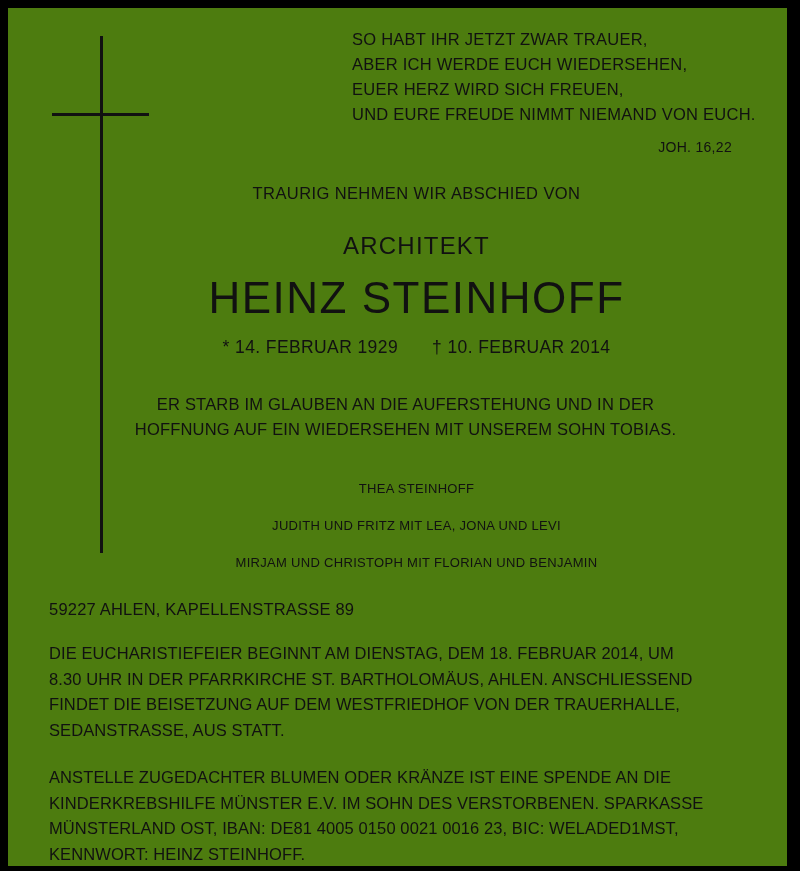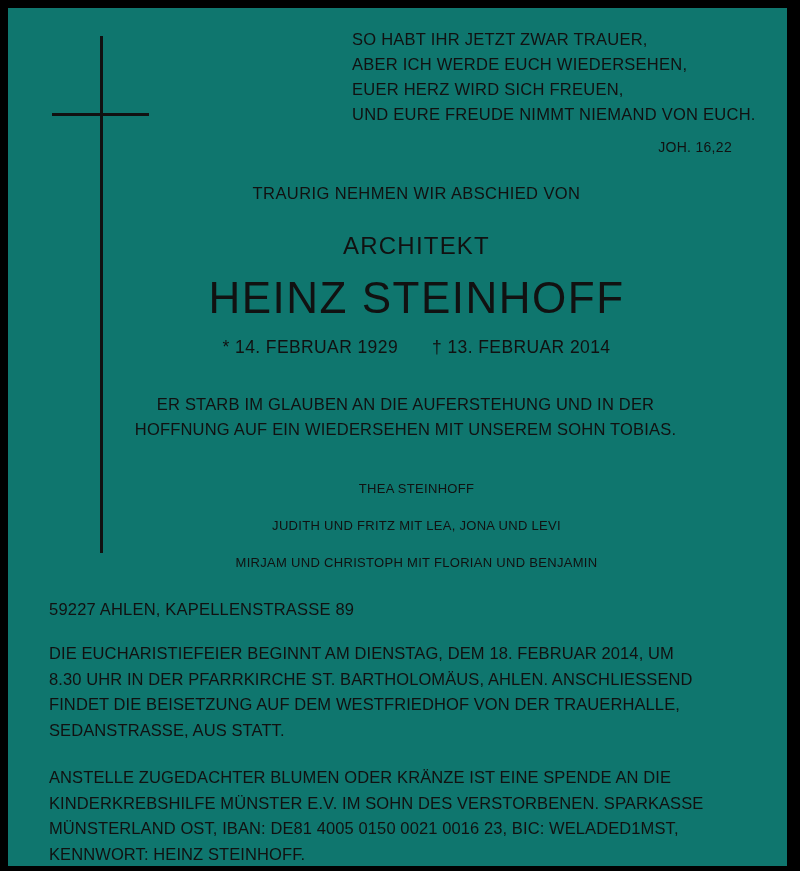--- a/index.html
+++ b/index.html
@@ -18,21 +18,21 @@
     box-sizing: border-box;
     background: #000000;
     padding: 8px 13px 5px 8px;
     overflow: hidden;
   }
 
   .notice-inner {
     position: relative;
     width: 100%;
     height: 100%;
-    background: #0f766e;
+    background: #4d7c0f;
     box-sizing: border-box;
     overflow: hidden;
   }
 
   
   .cross {
     position: absolute;
     left: 0;
     top: 0;
     width: 100%;
@@ -196,21 +196,21 @@
         </div>
         <div class="verse-ref">JOH. 16,22</div>
 
         <div class="centered farewell">TRAURIG NEHMEN WIR ABSCHIED VON</div>
 
         <div class="centered profession">ARCHITEKT</div>
 
         <div class="centered name">HEINZ STEINHOFF</div>
 
         <div class="centered dates">
-          <span>* 14. FEBRUAR 1929</span><span class="gap"></span><span>† 13. FEBRUAR 2014</span>
+          <span>* 14. FEBRUAR 1929</span><span class="gap"></span><span>† 10. FEBRUAR 2014</span>
         </div>
 
         <div class="centered faith">
           <div class="faith-line">ER STARB IM GLAUBEN AN DIE AUFERSTEHUNG UND IN DER</div>
           <div class="faith-line">HOFFNUNG AUF EIN WIEDERSEHEN MIT UNSEREM SOHN TOBIAS.</div>
         </div>
 
         <div class="centered survivors">
           <div class="survivor-line">THEA STEINHOFF</div>
           <div class="survivor-line">JUDITH UND FRITZ MIT LEA, JONA UND LEVI</div>

